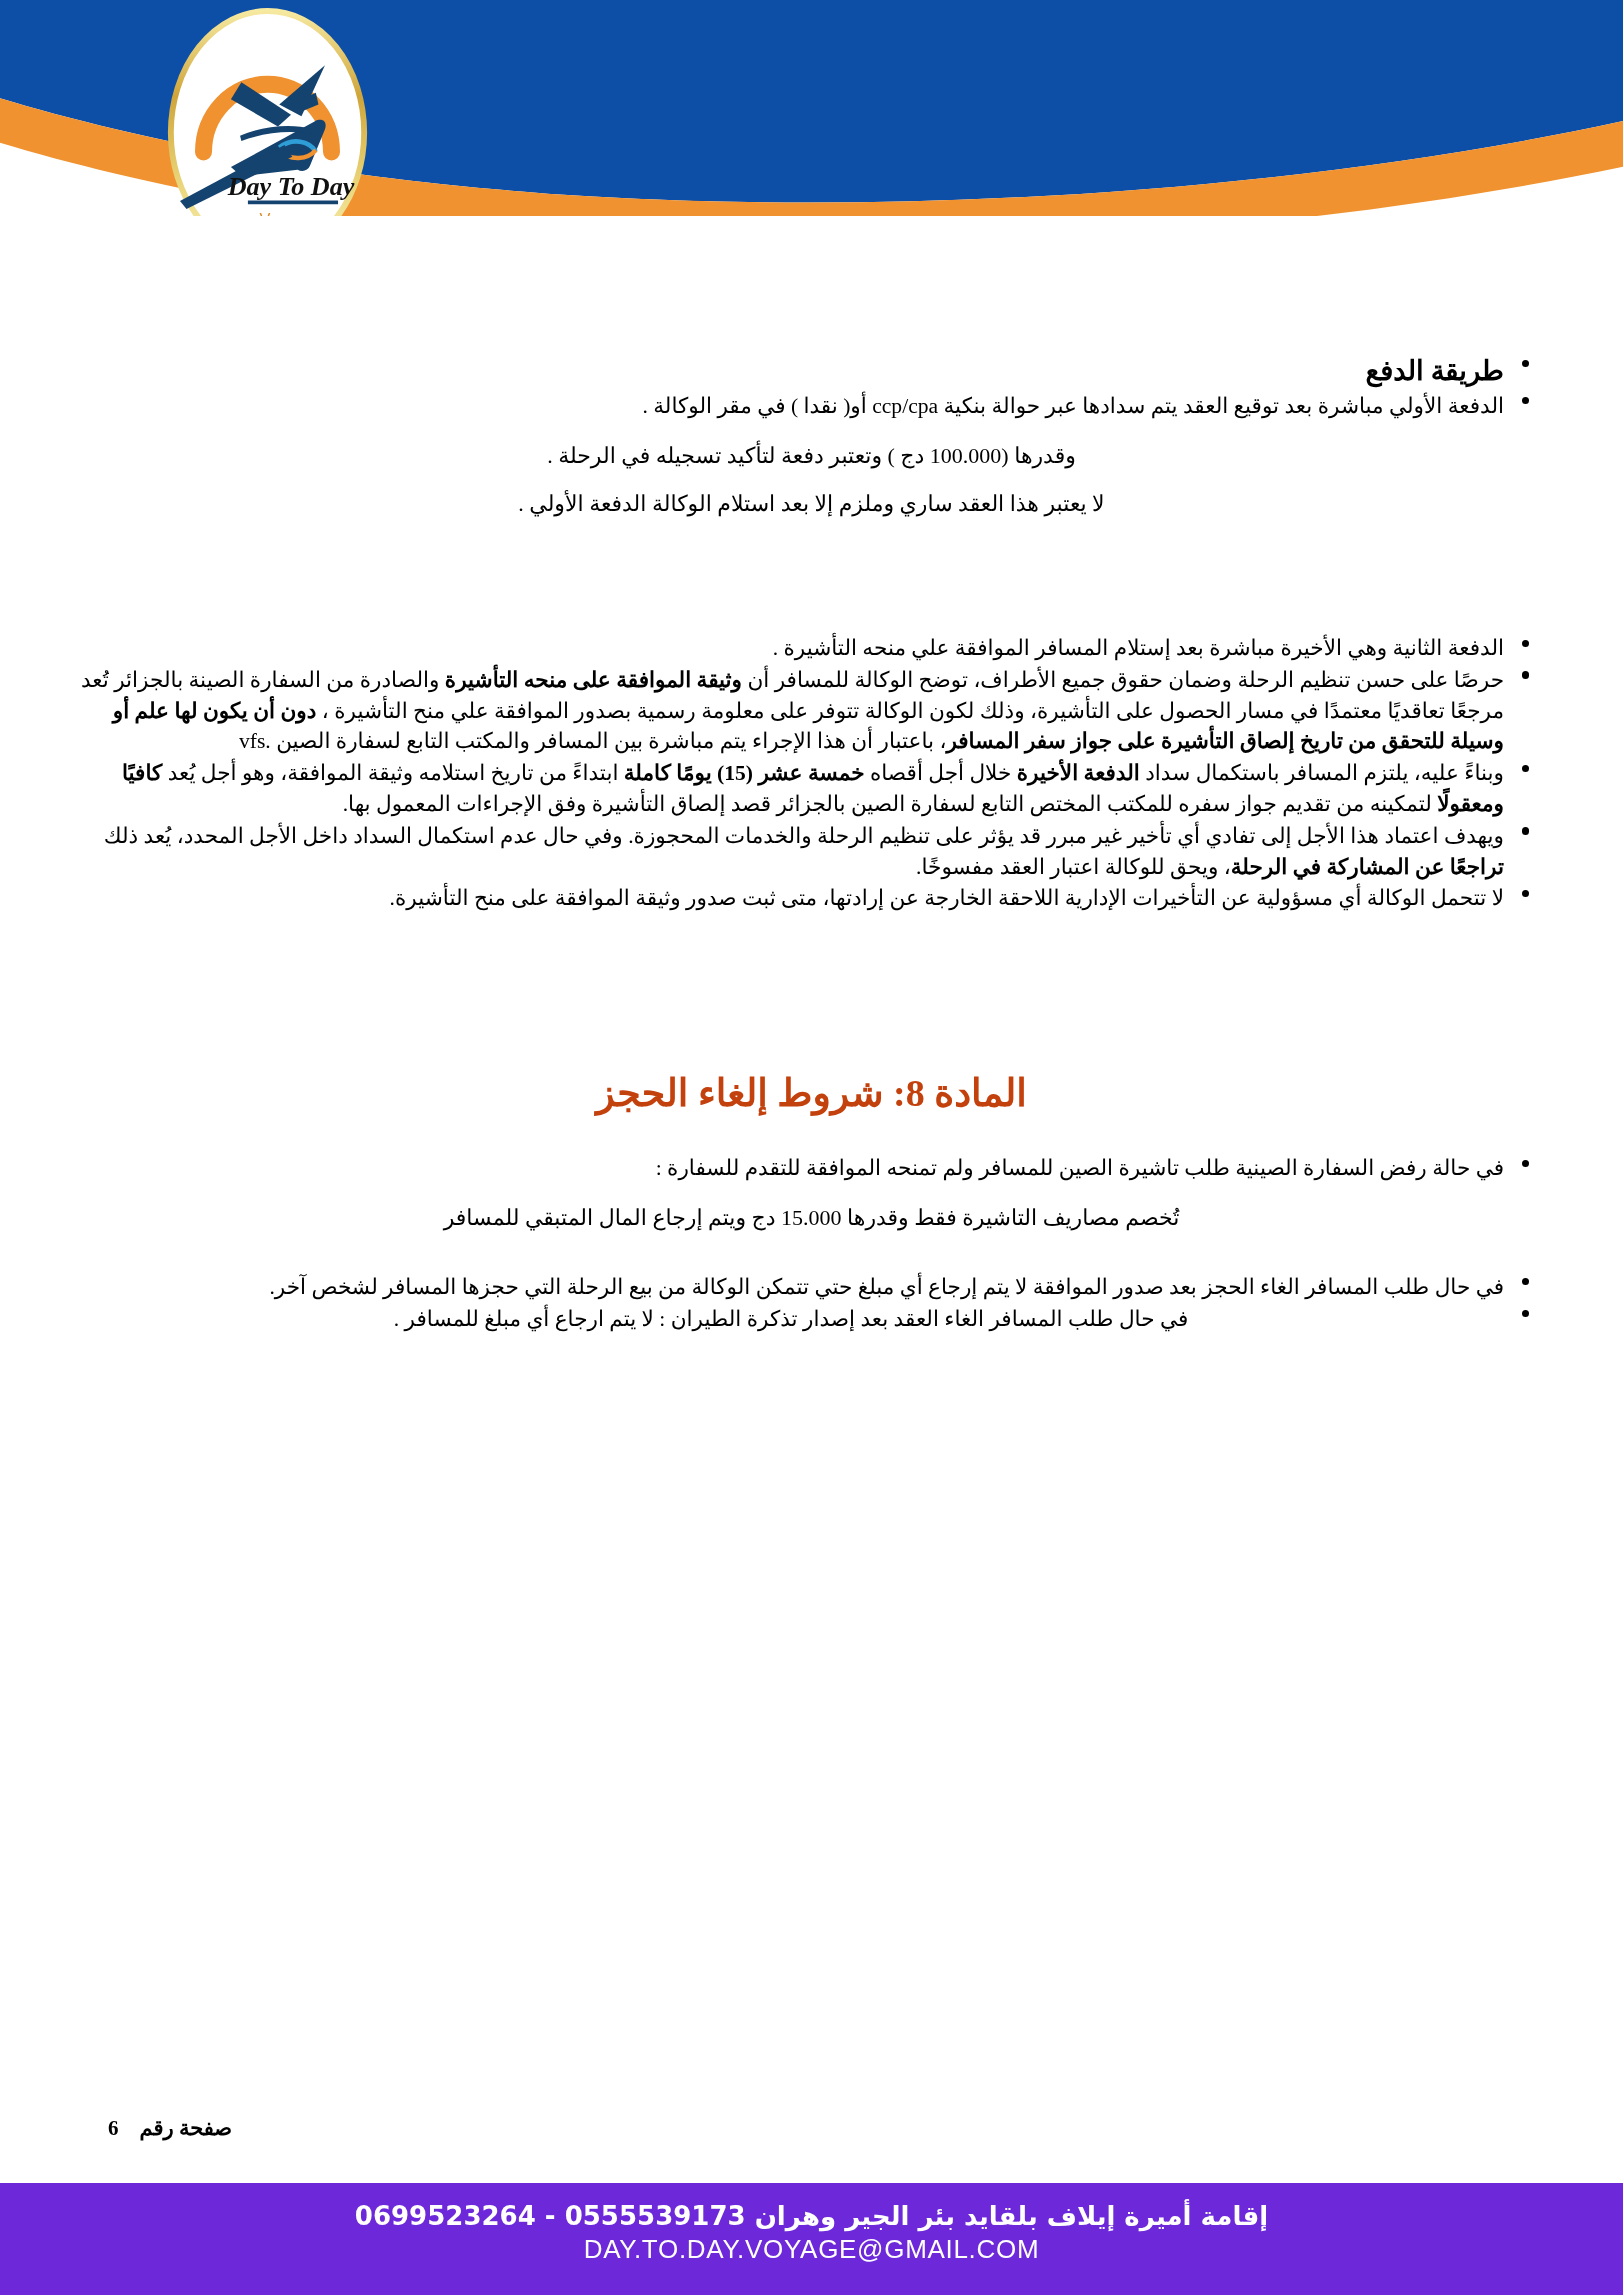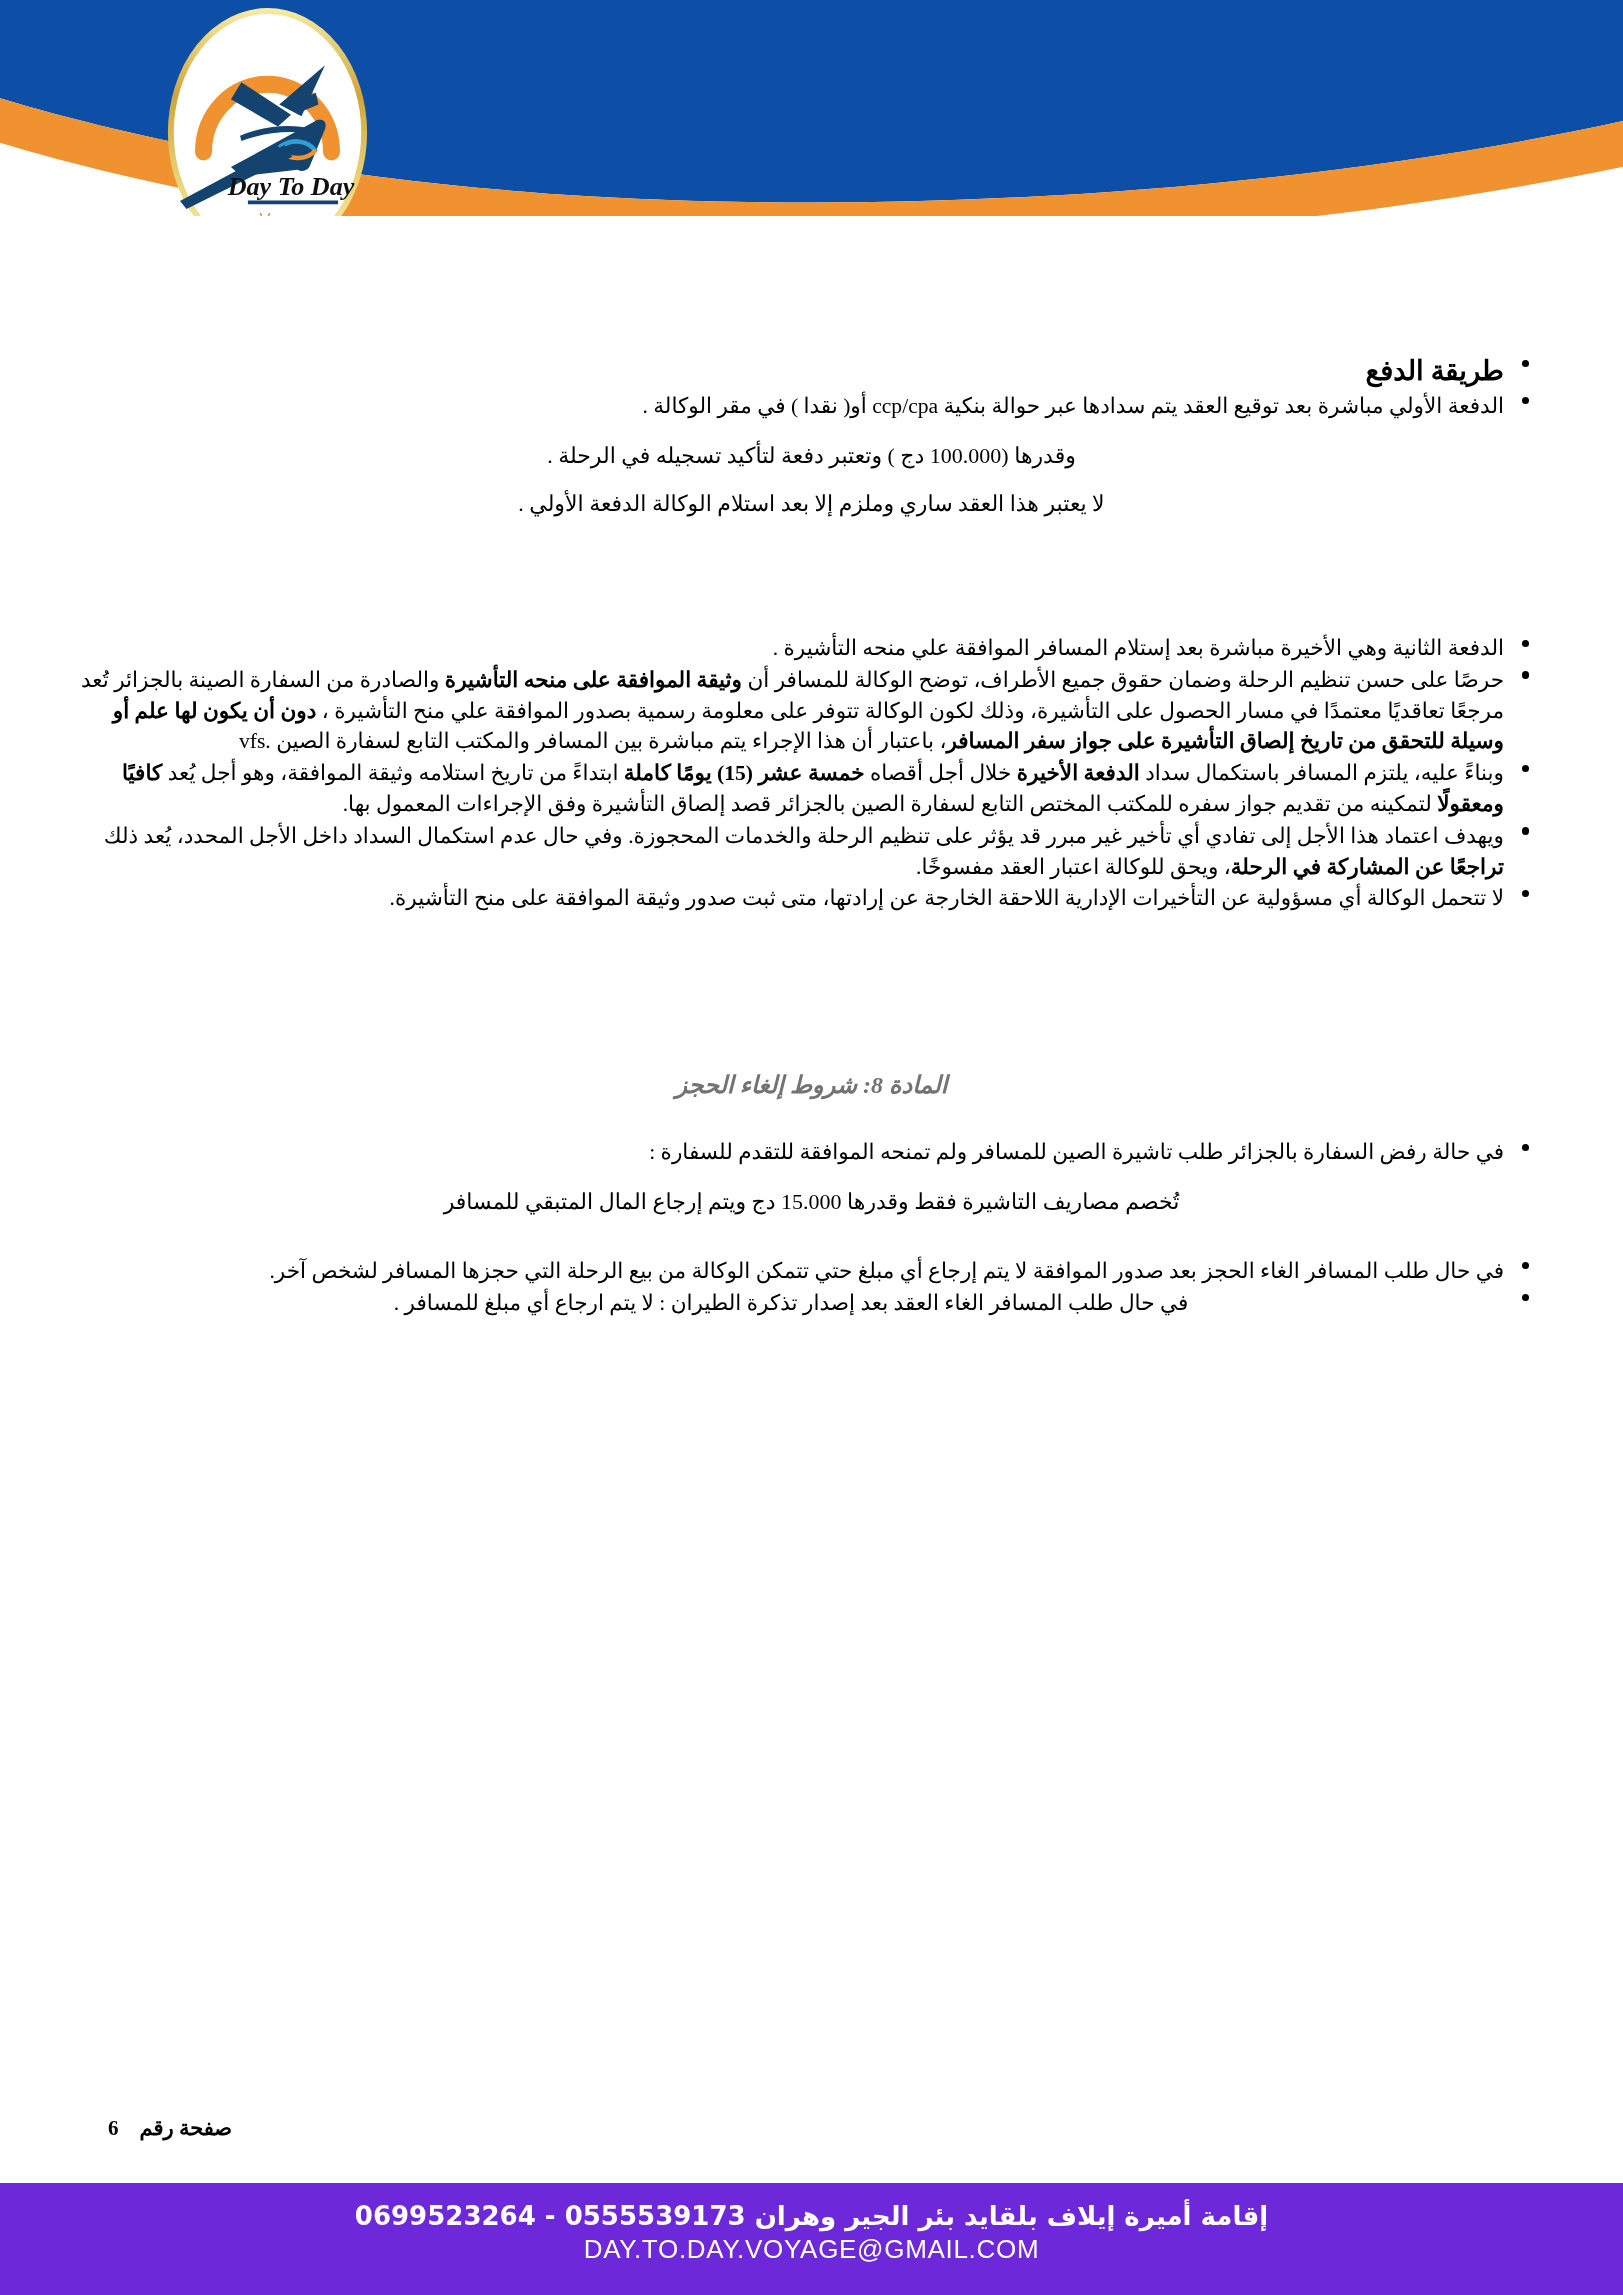--- a/index.html
+++ b/index.html
@@ -89,29 +89,28 @@
 
   .gap-sm { height: 17px; }
   .gap-md { height: 38px; }
   .gap-lg { height: 78px; }
   .gap-xl { height: 114px; }
 
   .center-line { text-align: center; }
 
   
   .article-heading {
-    font-size: 24px;
-    font-weight: bold;
-    color: #737373;
+    font-size: 38px;
+    font-weight: bold;
+    color: #c2410c;
     text-align: center;
     margin: 0;
     padding: 0;
     direction: rtl;
     letter-spacing: 0;
-    font-style: italic;
   }
 
   
   .page-number {
     position: absolute;
     left: 108px;
     top: 2116px;
     font-size: 21px;
     font-weight: bold;
     color: #000;
@@ -252,21 +251,21 @@
 
     <div class="gap-lg"></div>
     <div class="gap-lg"></div>
 
     <div class="article-heading">المادة 8: شروط إلغاء الحجز</div>
 
     <div class="gap-md"></div>
 
     <ul class="bullets">
       <li>
-        <div class="p-body">في حالة رفض  السفارة  بالجزائر طلب تاشيرة الصين للمسافر ولم تمنحه الموافقة للتقدم للسفارة  :</div>
+        <div class="p-body">في حالة رفض  السفارة  الصينية طلب تاشيرة الصين للمسافر ولم تمنحه الموافقة للتقدم للسفارة  :</div>
       </li>
     </ul>
 
     <div class="gap-sm"></div>
     <div class="indent-line">تُخصم مصاريف التاشيرة فقط وقدرها 15.000 دج ويتم إرجاع المال  المتبقي للمسافر</div>
 
     <div class="gap-md"></div>
 
     <ul class="bullets">
       <li>

